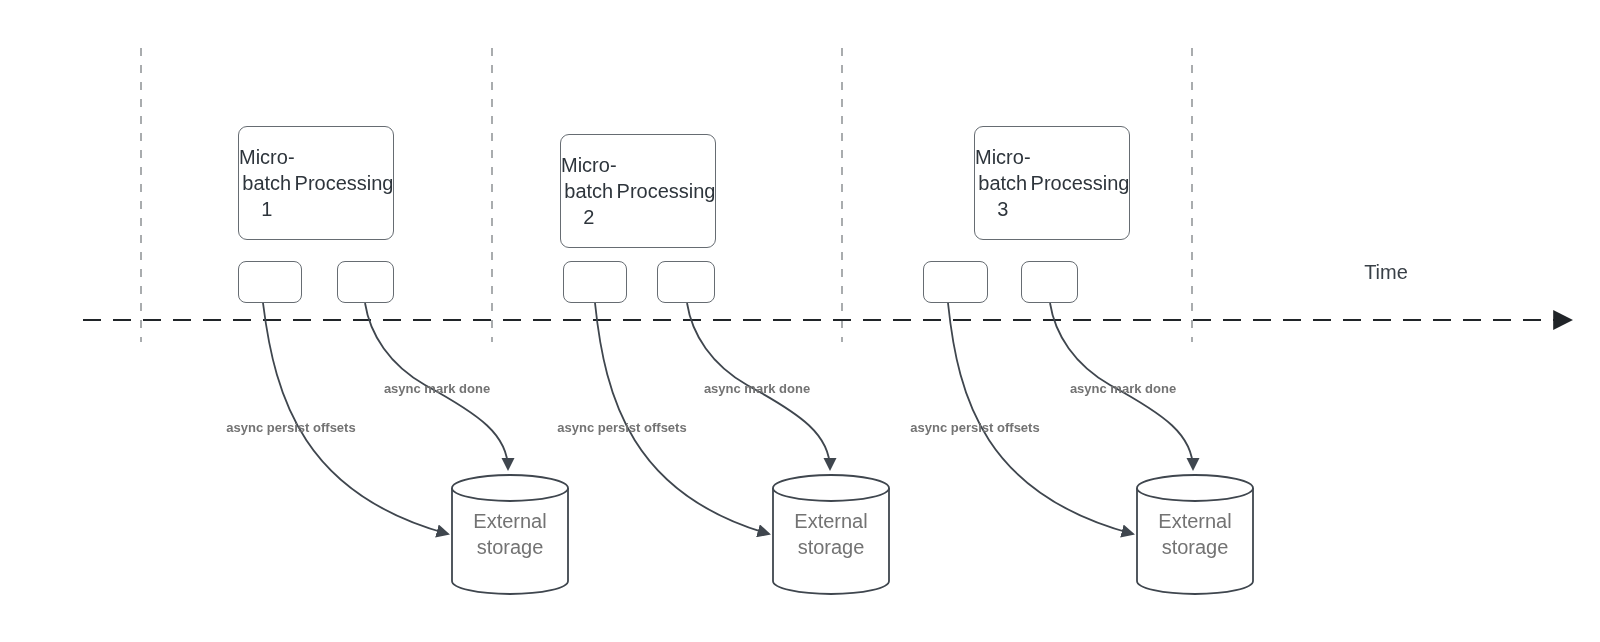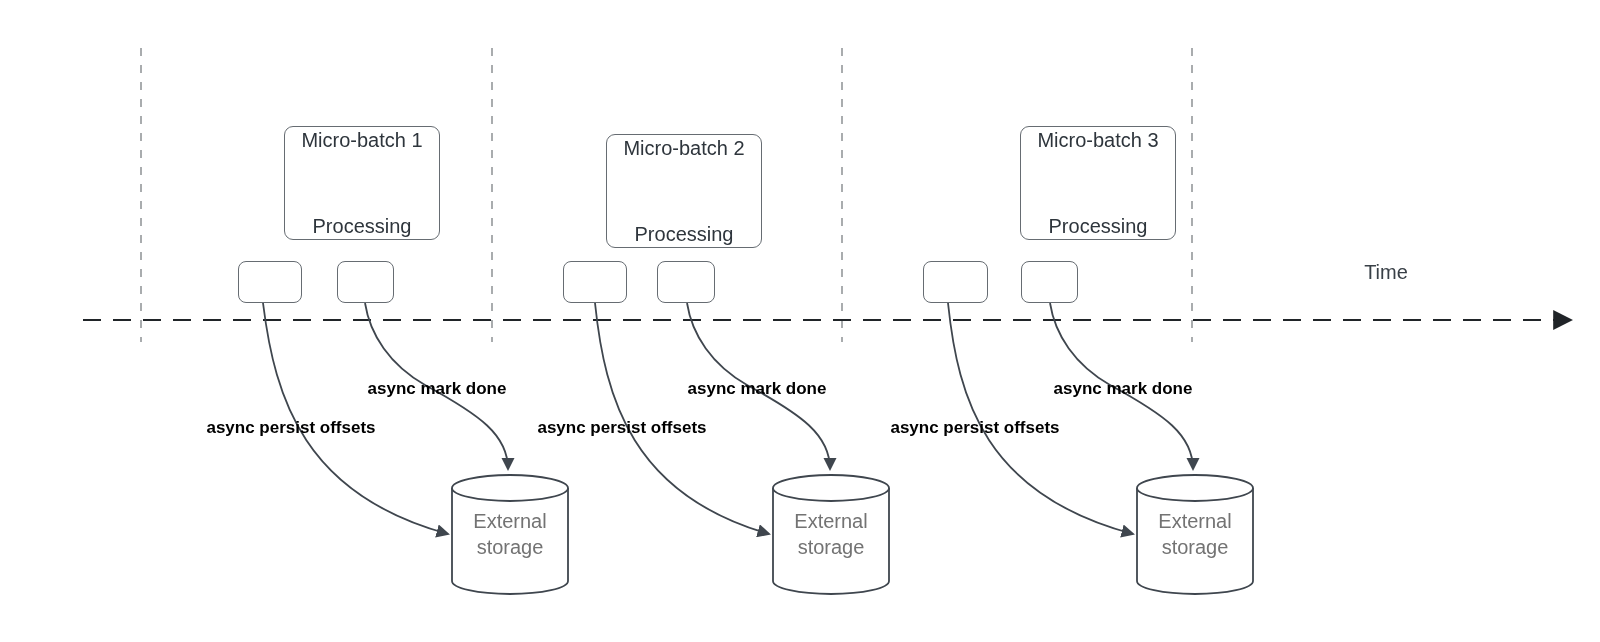--- a/index.html
+++ b/index.html
@@ -14,45 +14,44 @@
   .artwork { position: absolute; left: 0; top: 0; }
 
   .proc-box {
     position: absolute;
     width: 156px;
     height: 114px;
     border: 1.5px solid #666c72;
     border-radius: 9px;
     background: #ffffff;
     display: flex;
-    flex-direction: column;
+    flex-direction: row;
     align-items: center;
     justify-content: space-between;
     color: #2e353c;
     font-size: 20px;
     line-height: 26px;
     text-align: center;
     box-sizing: border-box;
-    margin-left: 46px;
   }
   .mini-box {
     position: absolute;
     height: 42px;
     border: 1.5px solid #666c72;
     border-radius: 8px;
     background: #ffffff;
     box-sizing: border-box;
   }
   .async-label {
     position: absolute;
     transform: translateX(-50%);
     white-space: nowrap;
-    font-size: 17px;
+    font-size: 13px;
     font-weight: 700;
-    color: #000000;
+    color: #737373;
     line-height: 17px;
   }
   .storage-label {
     position: absolute;
     transform: translateX(-50%);
     text-align: center;
     color: #737373;
     font-size: 20px;
     line-height: 26px;
   }

